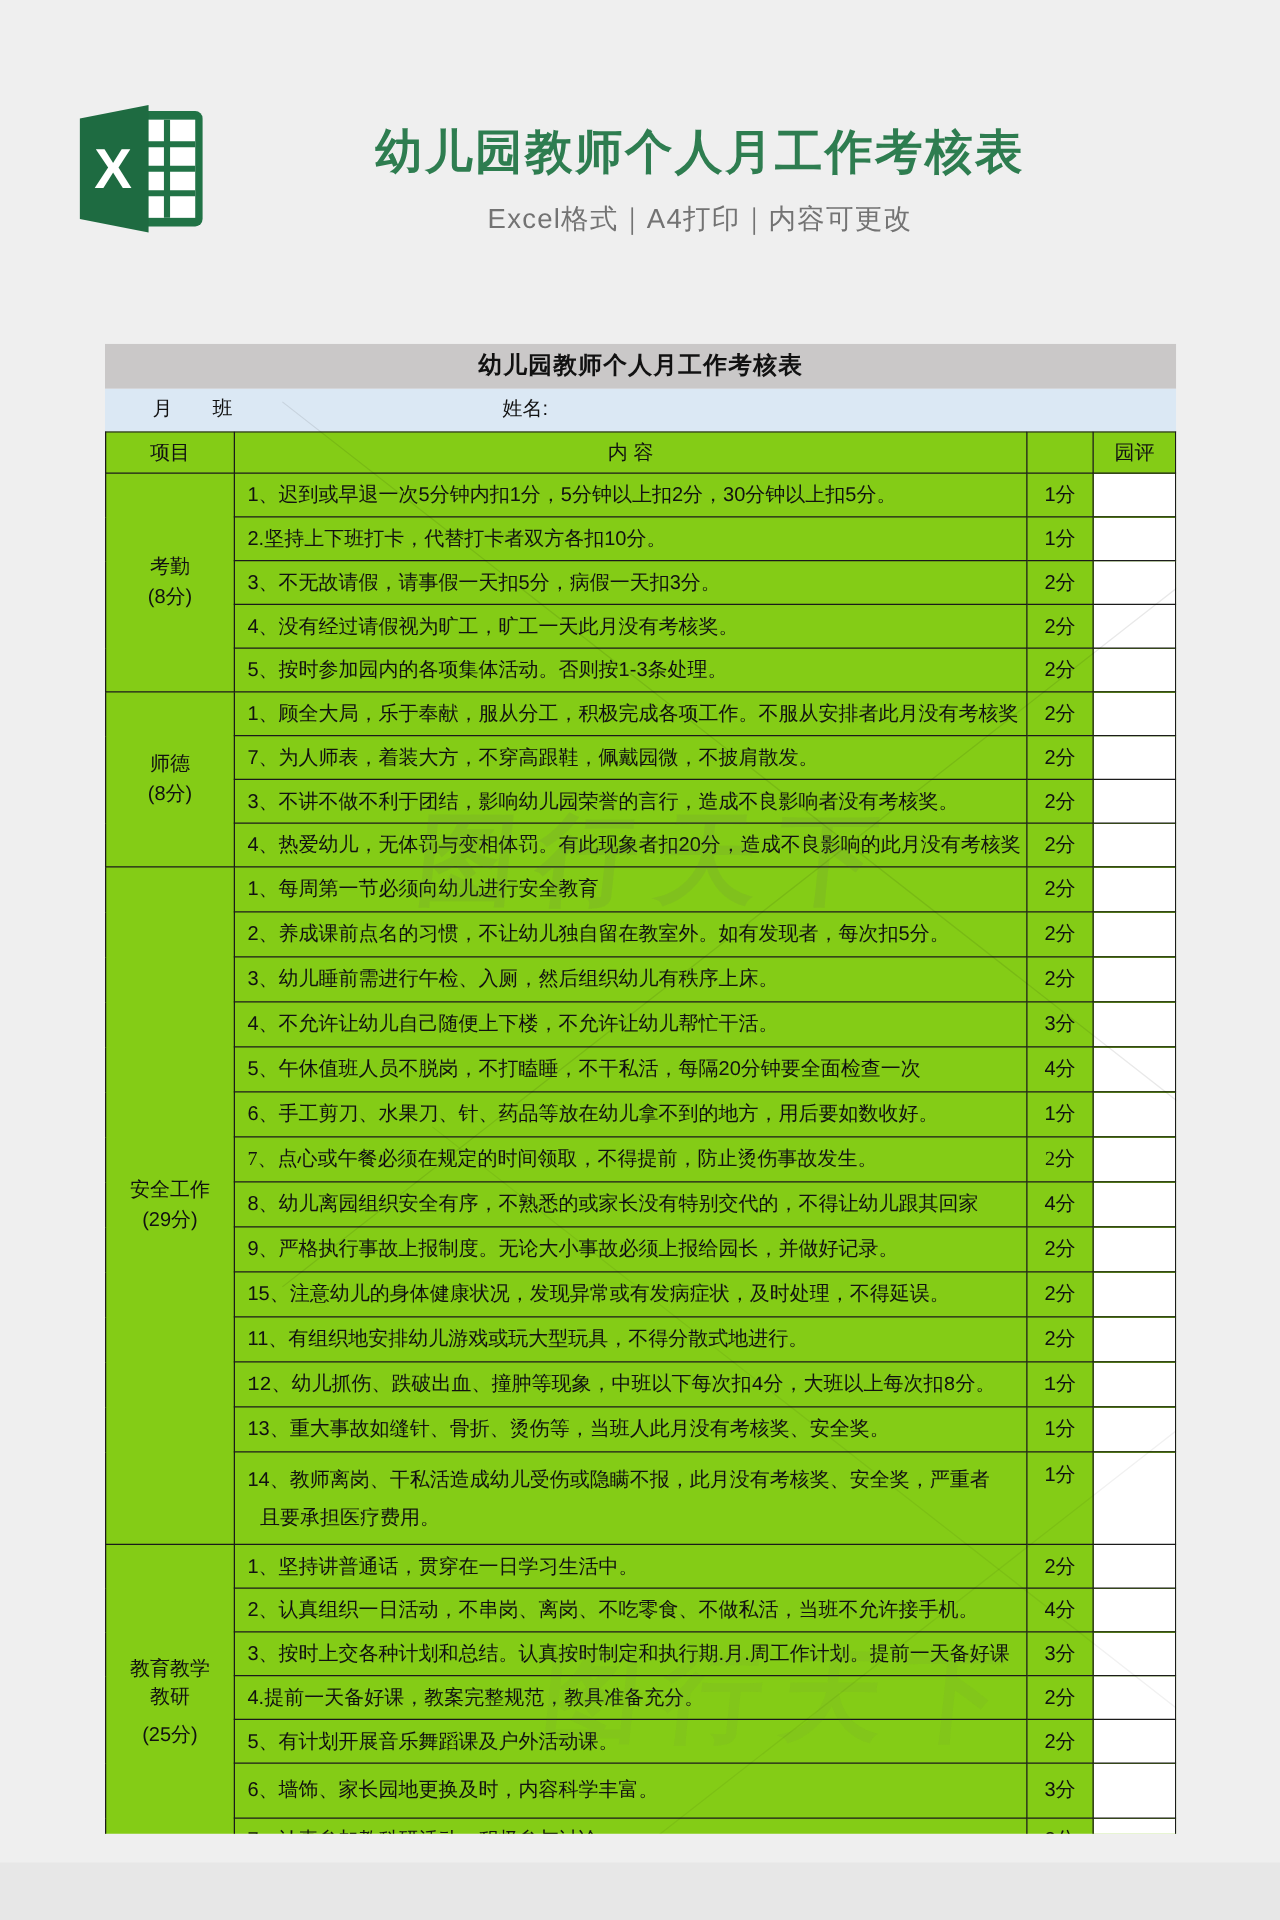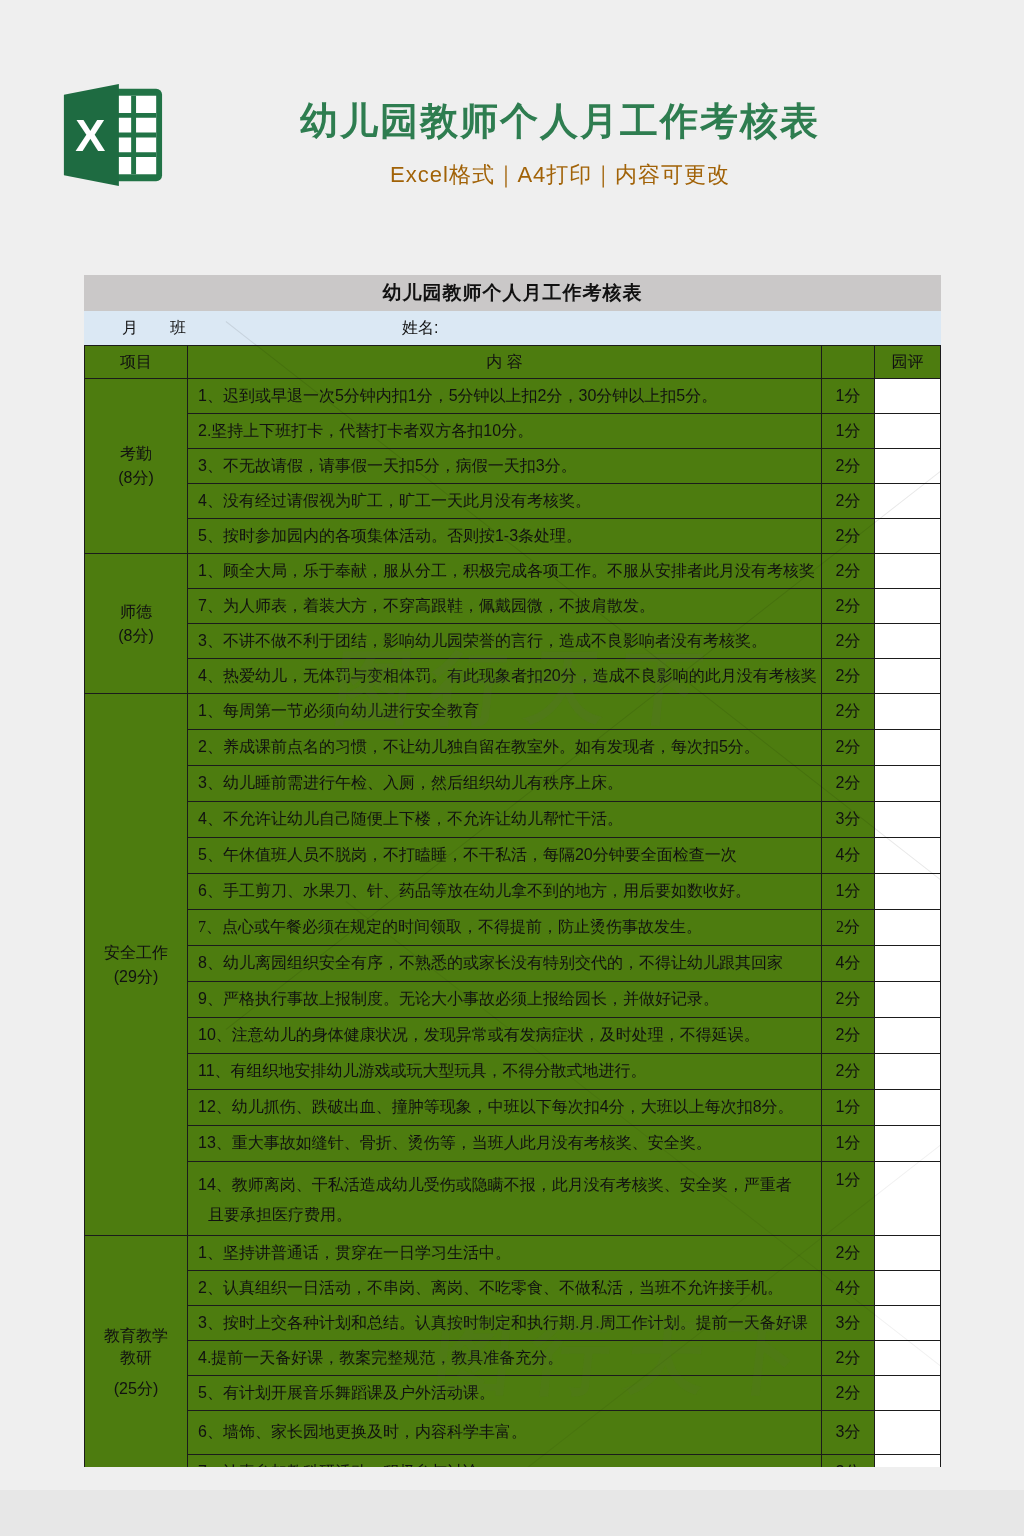--- a/index.html
+++ b/index.html
@@ -11,37 +11,37 @@
   }
   
   .doc-header{position:absolute; top:0; left:0; width:100%; height:230px;}
   .excel-icon{position:absolute; left:58px; top:82px; width:108px; height:106px;}
   .doc-title{
     position:absolute; top:96px; left:0; width:100%; padding-left:96px; box-sizing:border-box;
     text-align:center; font-size:38px; font-weight:700; letter-spacing:2px; color:#2e7d50;
   }
   .doc-subtitle{
     position:absolute; top:160px; left:0; width:100%; padding-left:96px; box-sizing:border-box;
-    text-align:center; font-size:22px; font-weight:400; color:#a16207; letter-spacing:1px;
+    text-align:center; font-size:22px; font-weight:400; color:#737373; letter-spacing:1px;
   }
   
   .sheet-clip{
     position:absolute; left:84px; top:275px; width:857px; height:1192px; overflow:hidden;
   }
   .tbl-title{
     height:36px; line-height:36px; background:#cac8c8; text-align:center;
     font-size:19px; font-weight:700; color:#111; letter-spacing:1px;
   }
   .tbl-info{position:relative; height:34px; background:#dbe8f4; font-size:16px;}
   .tbl-info span{position:absolute; top:0; line-height:34px;}
   .info-month{left:38px;}
   .info-class{left:86px;}
   .info-name{left:318px;}
   table.grid{
-    border-collapse:collapse; table-layout:fixed; width:857px; background:#4d7c0f;
+    border-collapse:collapse; table-layout:fixed; width:857px; background:#84cc16;
   }
   table.grid th, table.grid td{
     border:1.6px solid #1b1b1b; font-weight:400; font-size:16px; color:#111;
     overflow:hidden;
   }
   col.c-item{width:103px;} col.c-score{width:53px;} col.c-review{width:66px;}
   tr.head-row{height:33px;}
   tr.head-row th{text-align:center; font-size:16px;}
   td.label-cell{text-align:center; vertical-align:middle; padding:0 12px; line-height:22px;}
   td.label-cell .sec-points{margin-top:2px;}
@@ -206,30 +206,30 @@
             <td class="content-cell">8、幼儿离园组织安全有序，不熟悉的或家长没有特别交代的，不得让幼儿跟其回家</td>
             <td class="score-cell">4分</td>
             <td class="review-cell"></td>
           </tr>
           <tr style="height: 36px;">
             <td class="content-cell">9、严格执行事故上报制度。无论大小事故必须上报给园长，并做好记录。</td>
             <td class="score-cell">2分</td>
             <td class="review-cell"></td>
           </tr>
           <tr style="height: 36px;">
-            <td class="content-cell">10、注意幼儿的身体健康状况，发现异常或有发病症状，及时处理，不得延误。</td>
+            <td class="content-cell">15、注意幼儿的身体健康状况，发现异常或有发病症状，及时处理，不得延误。</td>
             <td class="score-cell">2分</td>
             <td class="review-cell"></td>
           </tr>
           <tr style="height: 36px;">
             <td class="content-cell">11、有组织地安排幼儿游戏或玩大型玩具，不得分散式地进行。</td>
             <td class="score-cell">2分</td>
             <td class="review-cell"></td>
           </tr>
-          <tr style="height: 36px;">
+          <tr style="height: 36px; font-family: Liberation Mono, monospace;">
             <td class="content-cell">12、幼儿抓伤、跌破出血、撞肿等现象，中班以下每次扣4分，大班以上每次扣8分。</td>
             <td class="score-cell">1分</td>
             <td class="review-cell"></td>
           </tr>
           <tr style="height: 36px;">
             <td class="content-cell">13、重大事故如缝针、骨折、烫伤等，当班人此月没有考核奖、安全奖。</td>
             <td class="score-cell">1分</td>
             <td class="review-cell"></td>
           </tr>
           <tr style="height: 74px;">

